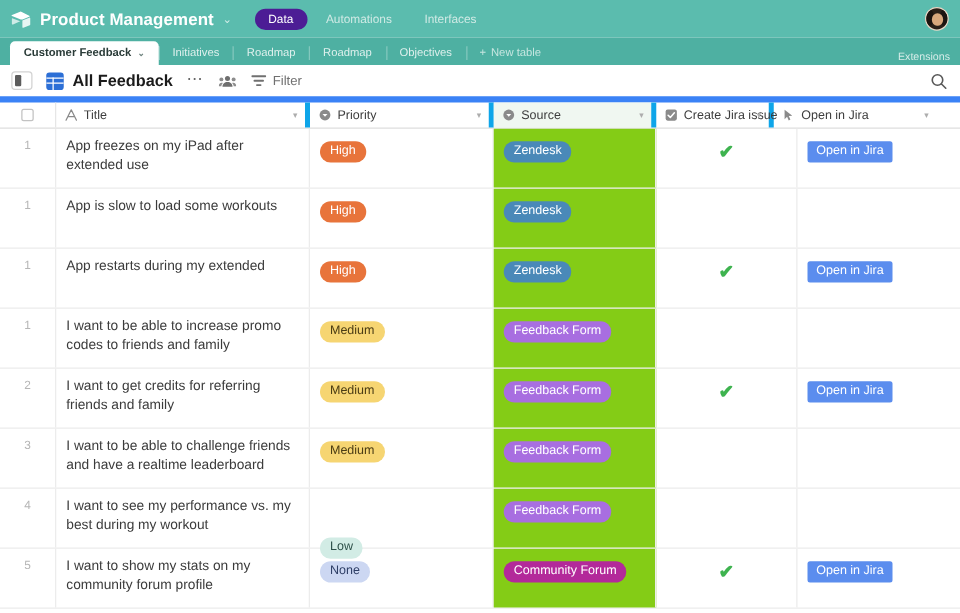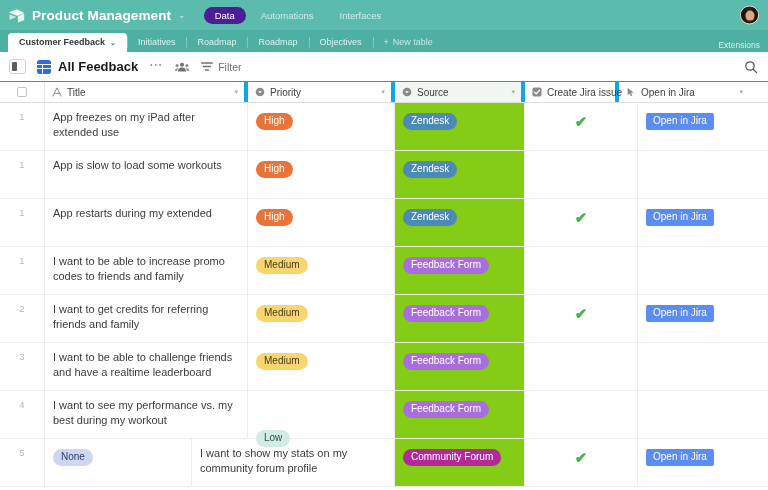--- a/index.html
+++ b/index.html
@@ -117,21 +117,21 @@
     position: absolute;
     right: 8px; bottom: 2px;
     font-size: 8.5px;
     color: #d5ece8;
   }
 
   
   .viewbar {
     height: 30px;
     background: #ffffff;
-    border-bottom: 1px solid #3b82f6;
+    border-bottom: 5px solid #3b82f6;
     display: flex;
     align-items: center;
     padding: 0 9px;
     position: relative;
   }
   .panel-toggle {
     width: 17px; height: 15px;
     border: 1px solid #d2d2d2;
     border-radius: 3px;
     display: flex; align-items: center;
@@ -473,22 +473,22 @@
       <div class="grid-row">
         <div class="gc cell-num">4</div>
         <div class="gc cell-title">I want to see my performance vs. my best during my workout</div>
         <div class="gc cell-pri"><span class="pill" style="background:#d2ece5;color:#2c4f48;margin-top:32px;">Low</span></div>
         <div class="gc cell-src tinted"><span class="pill" style="background:#a86ee0;color:#ffffff;">Feedback Form</span></div>
         <div class="gc cell-jira"></div>
         <div class="gc cell-open"></div>
       </div>
       <div class="grid-row">
         <div class="gc cell-num">5</div>
+        <div class="gc cell-title">I want to show my stats on my community forum profile</div>
         <div class="gc cell-pri"><span class="pill" style="background:#ccd7f2;color:#2f3f66;">None</span></div>
-        <div class="gc cell-title">I want to show my stats on my community forum profile</div>
         <div class="gc cell-src tinted"><span class="pill" style="background:#b3299a;color:#ffffff;">Community Forum</span></div>
         <div class="gc cell-jira">
           <span class="check-mark">✔</span>
         </div>
         <div class="gc cell-open"><span class="btn-jira">Open in Jira</span></div>
       </div>
     </div>
 </div>
 
 </body></html>

